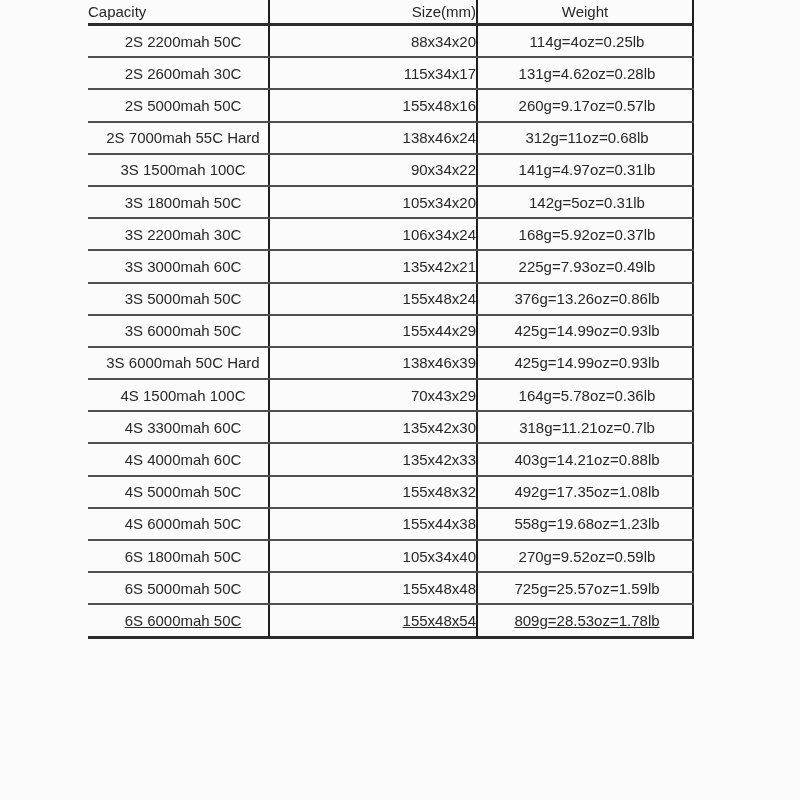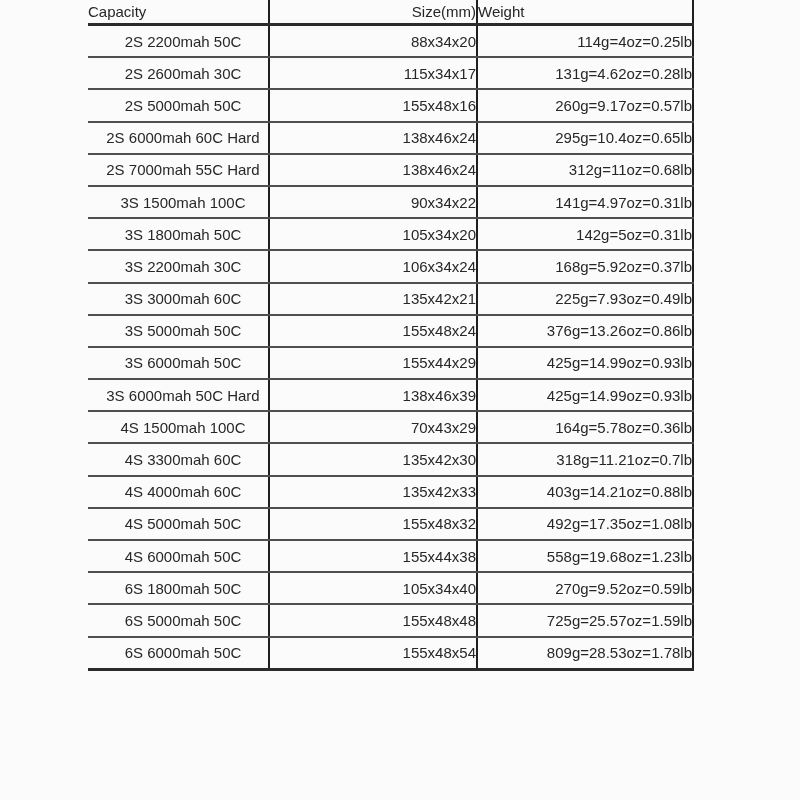--- a/index.html
+++ b/index.html
@@ -32,72 +32,68 @@
     height: 23px;
     text-align: center;
     border-bottom: 3px solid #2b2b2b;
   }
   tbody td {
     height: 30.2px;
     border-bottom: 2px solid #4f4f4f;
   }
   tbody tr:last-child td {
     border-bottom: 3px solid #2b2b2b;
+    text-decoration: underline;
   }
   .col-capacity {
     text-align: center;
     padding-left: 10px;
     border-right: 2px solid #1f1f1f;
   }
   .col-size {
     text-align: right;
     border-right: 2px solid #1f1f1f;
   }
   .col-weight {
-    text-align: right;
+    text-align: center;
     padding-left: 4px;
     border-right: 2px solid #1f1f1f;
   }
 </style>
 </head>
 <body>
 
 <table class="spec-table">
   <colgroup>
     <col style="width:181px">
     <col style="width:208px">
     <col style="width:216px">
   </colgroup>
   <thead>
     <tr>
       <th class="col-capacity" style="text-align:left;padding-left:0;">Capacity</th>
       <th class="col-size">Size(mm)</th>
-      <th class="col-weight" style="text-align:left;padding-left:0;">Weight</th>
+      <th class="col-weight" style="text-align:center;padding-left:0;">Weight</th>
     </tr>
   </thead>
   <tbody>
       <tr>
         <td class="col-capacity">2S 2200mah 50C</td>
         <td class="col-size">88x34x20</td>
         <td class="col-weight">114g=4oz=0.25lb</td>
       </tr>
       <tr>
         <td class="col-capacity">2S 2600mah 30C</td>
         <td class="col-size">115x34x17</td>
         <td class="col-weight">131g=4.62oz=0.28lb</td>
       </tr>
       <tr>
         <td class="col-capacity">2S 5000mah 50C</td>
         <td class="col-size">155x48x16</td>
         <td class="col-weight">260g=9.17oz=0.57lb</td>
-      </tr>
-      <tr>
-        <td class="col-capacity">2S 6000mah 60C Hard</td>
-        <td class="col-size">138x46x24</td>
-        <td class="col-weight">295g=10.4oz=0.65lb</td>
       </tr>
       <tr>
         <td class="col-capacity">2S 7000mah 55C Hard</td>
         <td class="col-size">138x46x24</td>
         <td class="col-weight">312g=11oz=0.68lb</td>
       </tr>
       <tr>
         <td class="col-capacity">3S 1500mah 100C</td>
         <td class="col-size">90x34x22</td>
         <td class="col-weight">141g=4.97oz=0.31lb</td>

